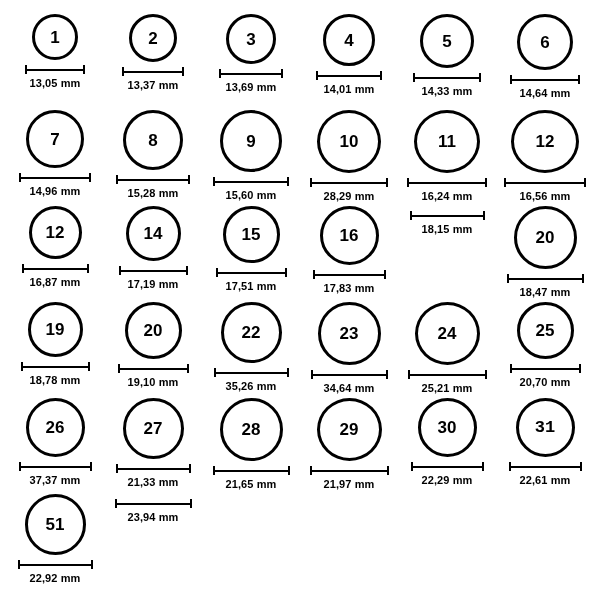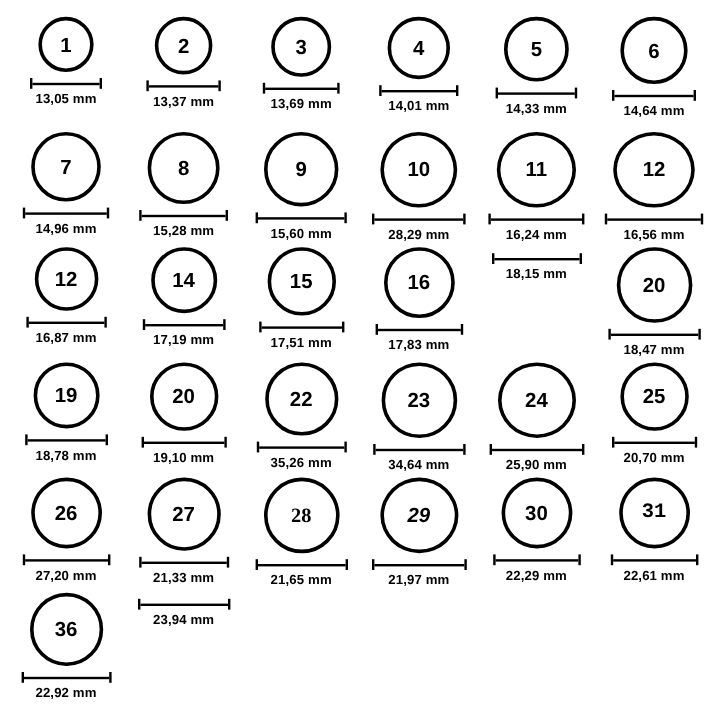--- a/index.html
+++ b/index.html
@@ -285,60 +285,60 @@
         </div>
         <div class="mm">34,64 mm</div>
       </div>
       <div class="cell">
         <div class="ring" style="width: 65px; height: 65px;">
           <span class="ring-label">24</span>
         </div>
         <div class="measure">
           <div class="bar" style="width: 79px;"></div>
         </div>
-        <div class="mm">25,90 mm</div>
+        <div class="mm">25,21 mm</div>
       </div>
       <div class="cell">
         <div class="ring" style="width: 57px; height: 57px;">
           <span class="ring-label">25</span>
         </div>
         <div class="measure">
           <div class="bar" style="width: 71px;"></div>
         </div>
         <div class="mm">20,70 mm</div>
       </div>
       <div class="cell">
         <div class="ring" style="width: 59px; height: 59px;">
           <span class="ring-label">26</span>
         </div>
         <div class="measure">
           <div class="bar" style="width: 73px;"></div>
         </div>
-        <div class="mm">27,20 mm</div>
+        <div class="mm">37,37 mm</div>
       </div>
       <div class="cell">
         <div class="ring" style="width: 61px; height: 61px;">
           <span class="ring-label">27</span>
         </div>
         <div class="measure">
           <div class="bar" style="width: 75px;"></div>
         </div>
         <div class="mm">21,33 mm</div>
       </div>
       <div class="cell">
-        <div class="ring" style="width: 63px; height: 63px; font-family: Liberation Serif, serif;">
+        <div class="ring" style="width: 63px; height: 63px;">
           <span class="ring-label">28</span>
         </div>
         <div class="measure">
           <div class="bar" style="width: 77px;"></div>
         </div>
         <div class="mm">21,65 mm</div>
       </div>
       <div class="cell">
-        <div class="ring" style="width: 65px; height: 65px; font-style: italic;">
+        <div class="ring" style="width: 65px; height: 65px;">
           <span class="ring-label">29</span>
         </div>
         <div class="measure">
           <div class="bar" style="width: 79px;"></div>
         </div>
         <div class="mm">21,97 mm</div>
       </div>
       <div class="cell">
         <div class="ring" style="width: 59px; height: 59px;">
           <span class="ring-label">30</span>
@@ -352,21 +352,21 @@
         <div class="ring" style="width: 59px; height: 59px; font-family: Liberation Mono, monospace;">
           <span class="ring-label">31</span>
         </div>
         <div class="measure">
           <div class="bar" style="width: 73px;"></div>
         </div>
         <div class="mm">22,61 mm</div>
       </div>
       <div class="cell">
         <div class="ring" style="width: 61px; height: 61px;">
-          <span class="ring-label">36</span>
+          <span class="ring-label">51</span>
         </div>
         <div class="measure">
           <div class="bar" style="width: 75px;"></div>
         </div>
         <div class="mm">22,92 mm</div>
       </div>
       <div class="cell">
         <div class="measure">
           <div class="bar" style="width: 77px;"></div>
         </div>

